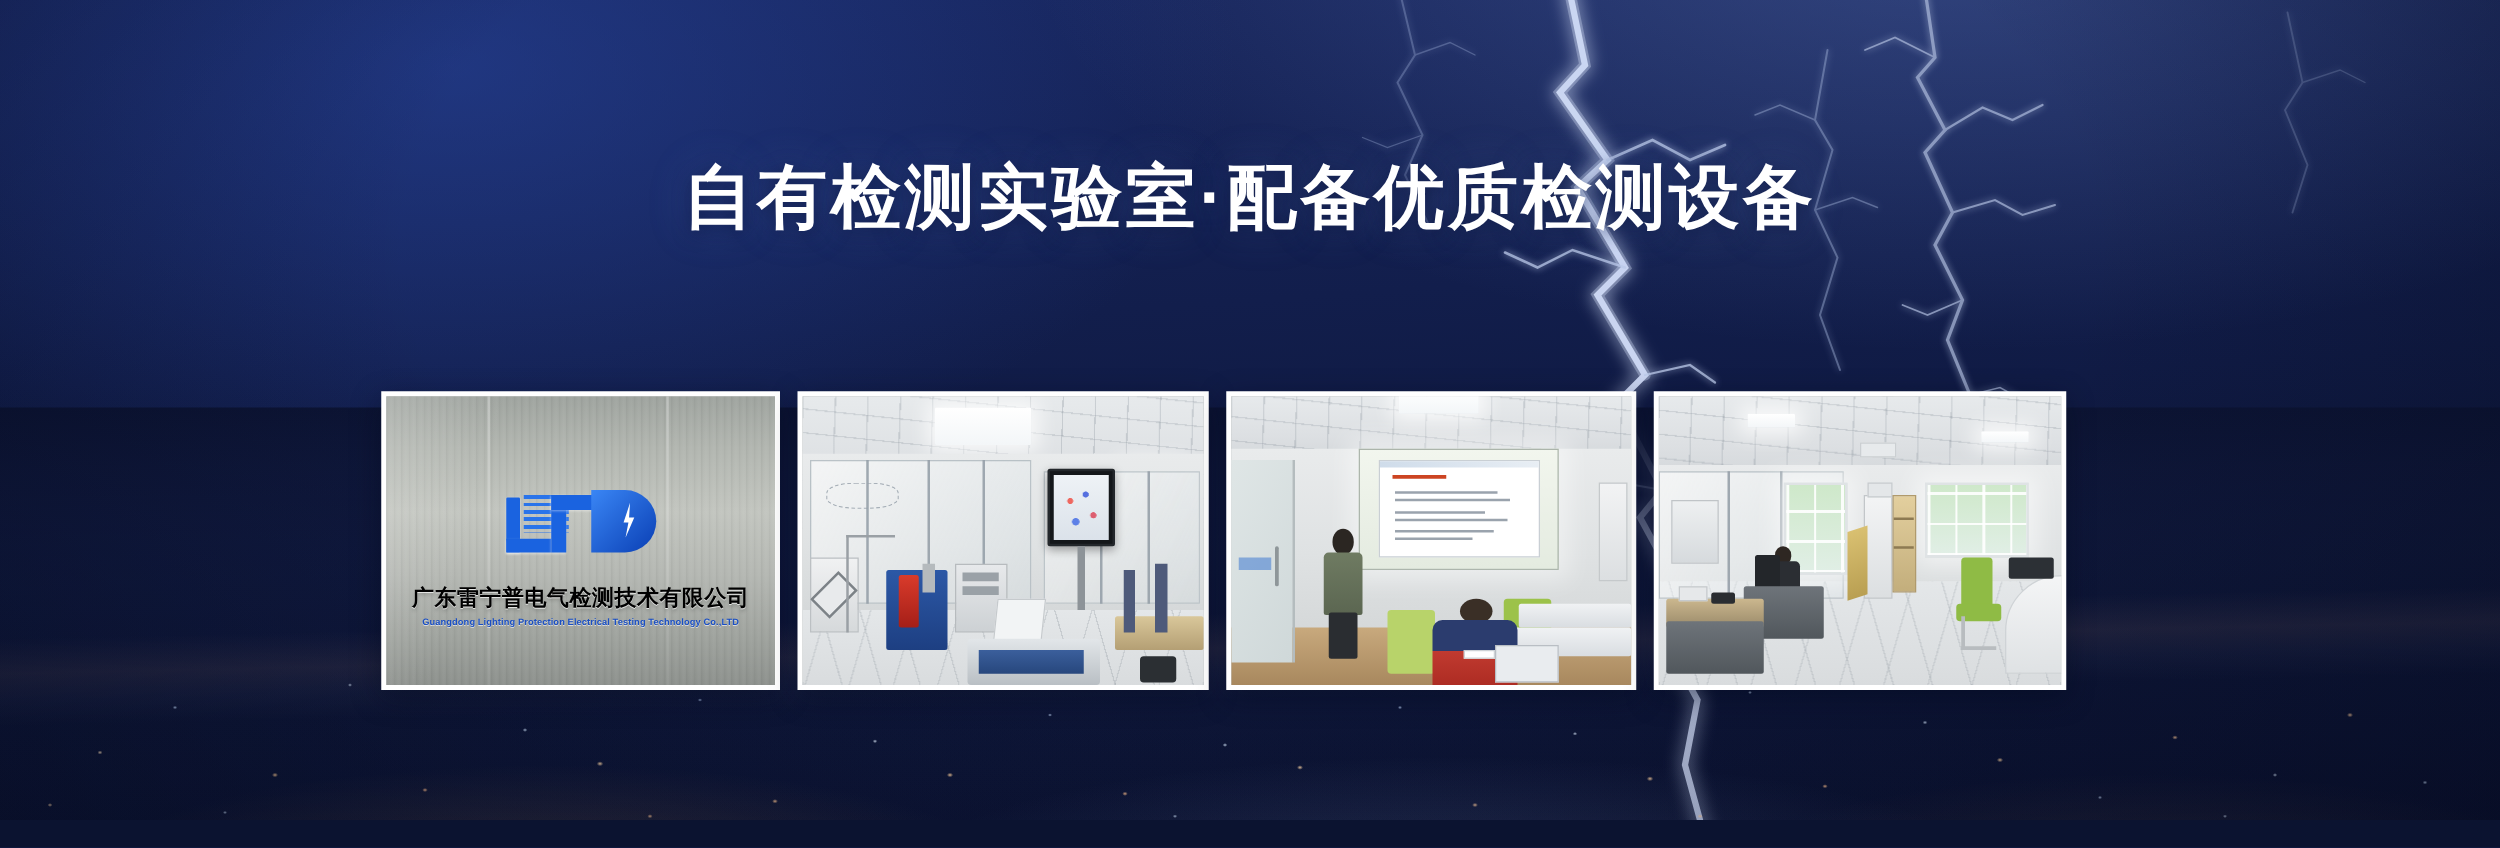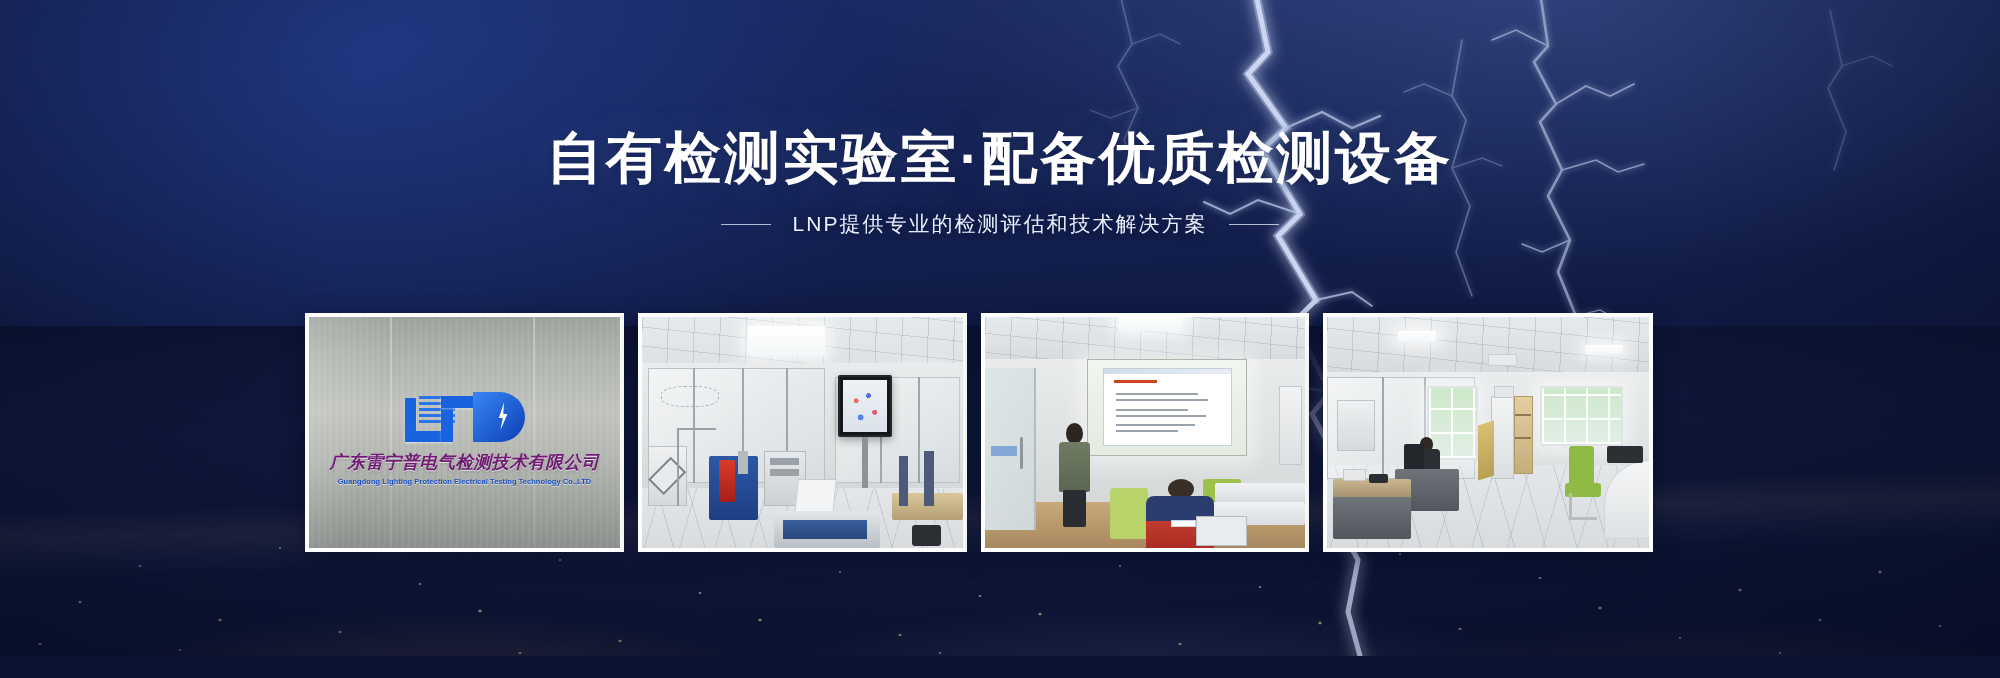--- a/index.html
+++ b/index.html
@@ -192,26 +192,25 @@
     position:absolute; left:72px; top:6px; width:52px; height:50px;
     background:linear-gradient(135deg,#3a86f5,#0a3fb4);
     border-radius:0 26px 26px 0;
   }
   .lnp-bolt{
     position:absolute; left:96px; top:16px; width:13px; height:28px;
     background:#ffffff;
     clip-path:polygon(58% 0,18% 56%,48% 56%,30% 100%,84% 42%,52% 42%);
   }
   .sign-cn{
-    margin-top:6px;
-    color:#701a75;
+    margin-top:22px;
+    color:#000000;
     font-size:17.5px; font-weight:bold; letter-spacing:0.5px;
     text-shadow:0 1px 0 rgba(255,255,255,.7), 0 2px 3px rgba(0,0,0,.18);
     white-space:nowrap;
-    font-style:italic;
   }
   .sign-en{
     margin-top:3px;
     color:#1a4fc4;
     font-size:7.4px; font-weight:bold; letter-spacing:0.1px;
     text-shadow:0 1px 0 rgba(255,255,255,.6);
     white-space:nowrap;
   }
 
   
@@ -382,25 +381,20 @@
 
   <div class="city">
     <div class="city-river"></div>
     <div class="city-lights"></div>
     <div class="city-glow"></div>
   </div>
   <div class="sky-vignette"></div>
 
   <div class="content">
     <h1 class="title">自有检测实验室·配备优质检测设备</h1>
-    <div class="subtitle-row">
-      <span class="rule"></span>
-      <div class="subtitle">LNP提供专业的检测评估和技术解决方案</div>
-      <span class="rule"></span>
-    </div>
   </div>
 
   <div class="cards">
 
     <div class="card c1">
       <div class="card-photo">
         <div class="sign-wall"></div>
         <div class="sign-seam s1"></div>
         <div class="sign-seam s2"></div>
         <div class="sign-inner">

